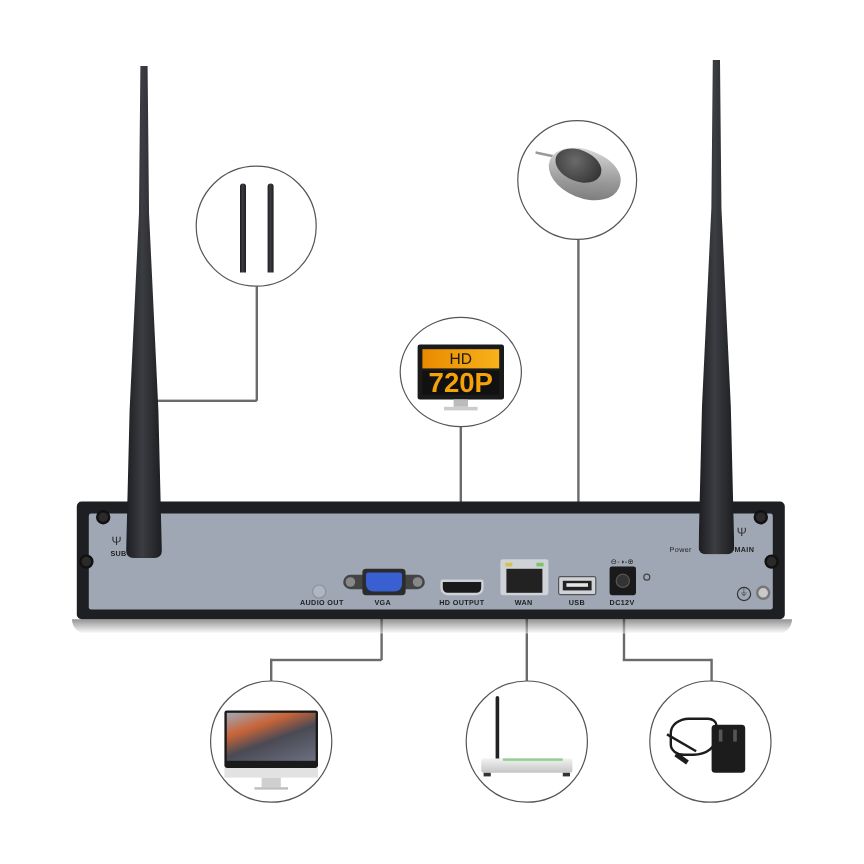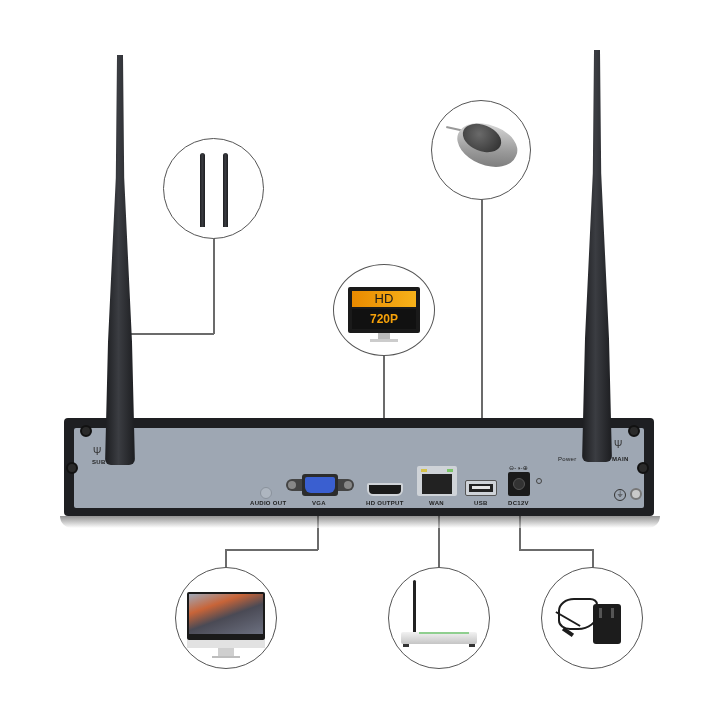--- a/index.html
+++ b/index.html
@@ -34,21 +34,21 @@
     <div class="antenna" style="left:36px;top:14px;width:5px;height:74px;border-radius:3px 3px 0 0;"></div>
     <div class="antenna" style="left:59px;top:14px;width:5px;height:74px;border-radius:3px 3px 0 0;"></div>
   </div>
 </div>
 
 <div class="circle" style="left:333px;top:264px;width:102px;height:92px;">
   <div class="abs" style="left:14px;top:22px;width:72px;height:46px;background:#1a1a1a;border-radius:2px;">
     <div class="abs" style="left:4px;top:4px;width:64px;height:16px;background:linear-gradient(90deg,#e98a00,#f7b21a);"></div>
     <div class="abs" style="left:4px;top:4px;width:64px;text-align:center;font-size:13px;color:#1a1a1a;line-height:16px;">HD</div>
     <div class="abs" style="left:4px;top:22px;width:64px;height:20px;background:#111;"></div>
-    <div class="abs" style="left:4px;top:21px;width:64px;text-align:center;font-size:12px;font-weight:bold;color:#f5a10a;line-height:22px;">720P</div>
+    <div class="abs" style="left:4px;top:21px;width:64px;text-align:center;font-size:23px;font-weight:bold;color:#f5a10a;line-height:22px;">720P</div>
   </div>
   <div class="abs" style="left:44px;top:68px;width:12px;height:6px;background:#bbb;"></div>
   <div class="abs" style="left:36px;top:74px;width:28px;height:3px;background:#ccc;"></div>
 </div>
 
 <div class="circle" style="left:431px;top:100px;width:100px;height:100px;">
   <div>
     <div class="abs" style="left:14px;top:28px;width:28px;height:2px;background:#999;transform:rotate(12deg);"></div>
     <div class="abs" style="left:24px;top:24px;width:62px;height:40px;border-radius:50% 45% 50% 50%;background:linear-gradient(160deg,#e8e8e8,#9a9a9a 60%,#707070);transform:rotate(22deg);"></div>
     <div class="abs" style="left:30px;top:24px;width:40px;height:26px;border-radius:50%;background:radial-gradient(circle at 40% 40%,#6a6a6a,#2a2a2a);transform:rotate(22deg);"></div>

